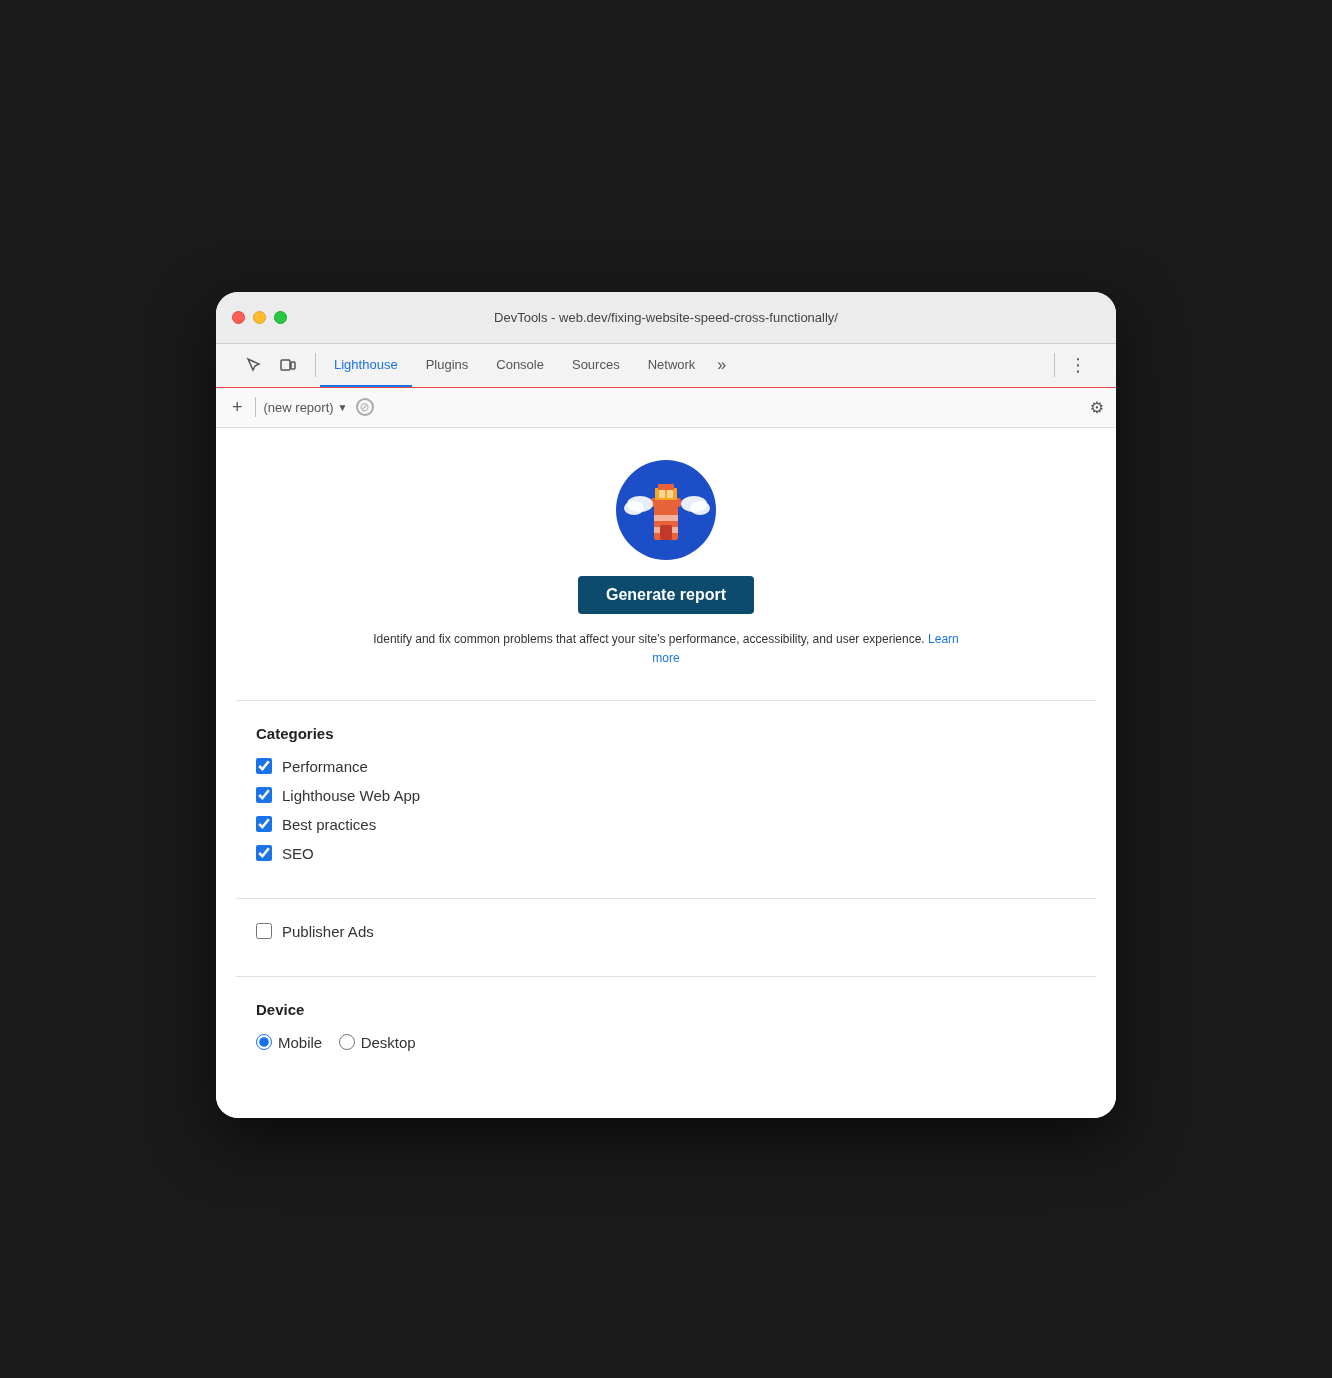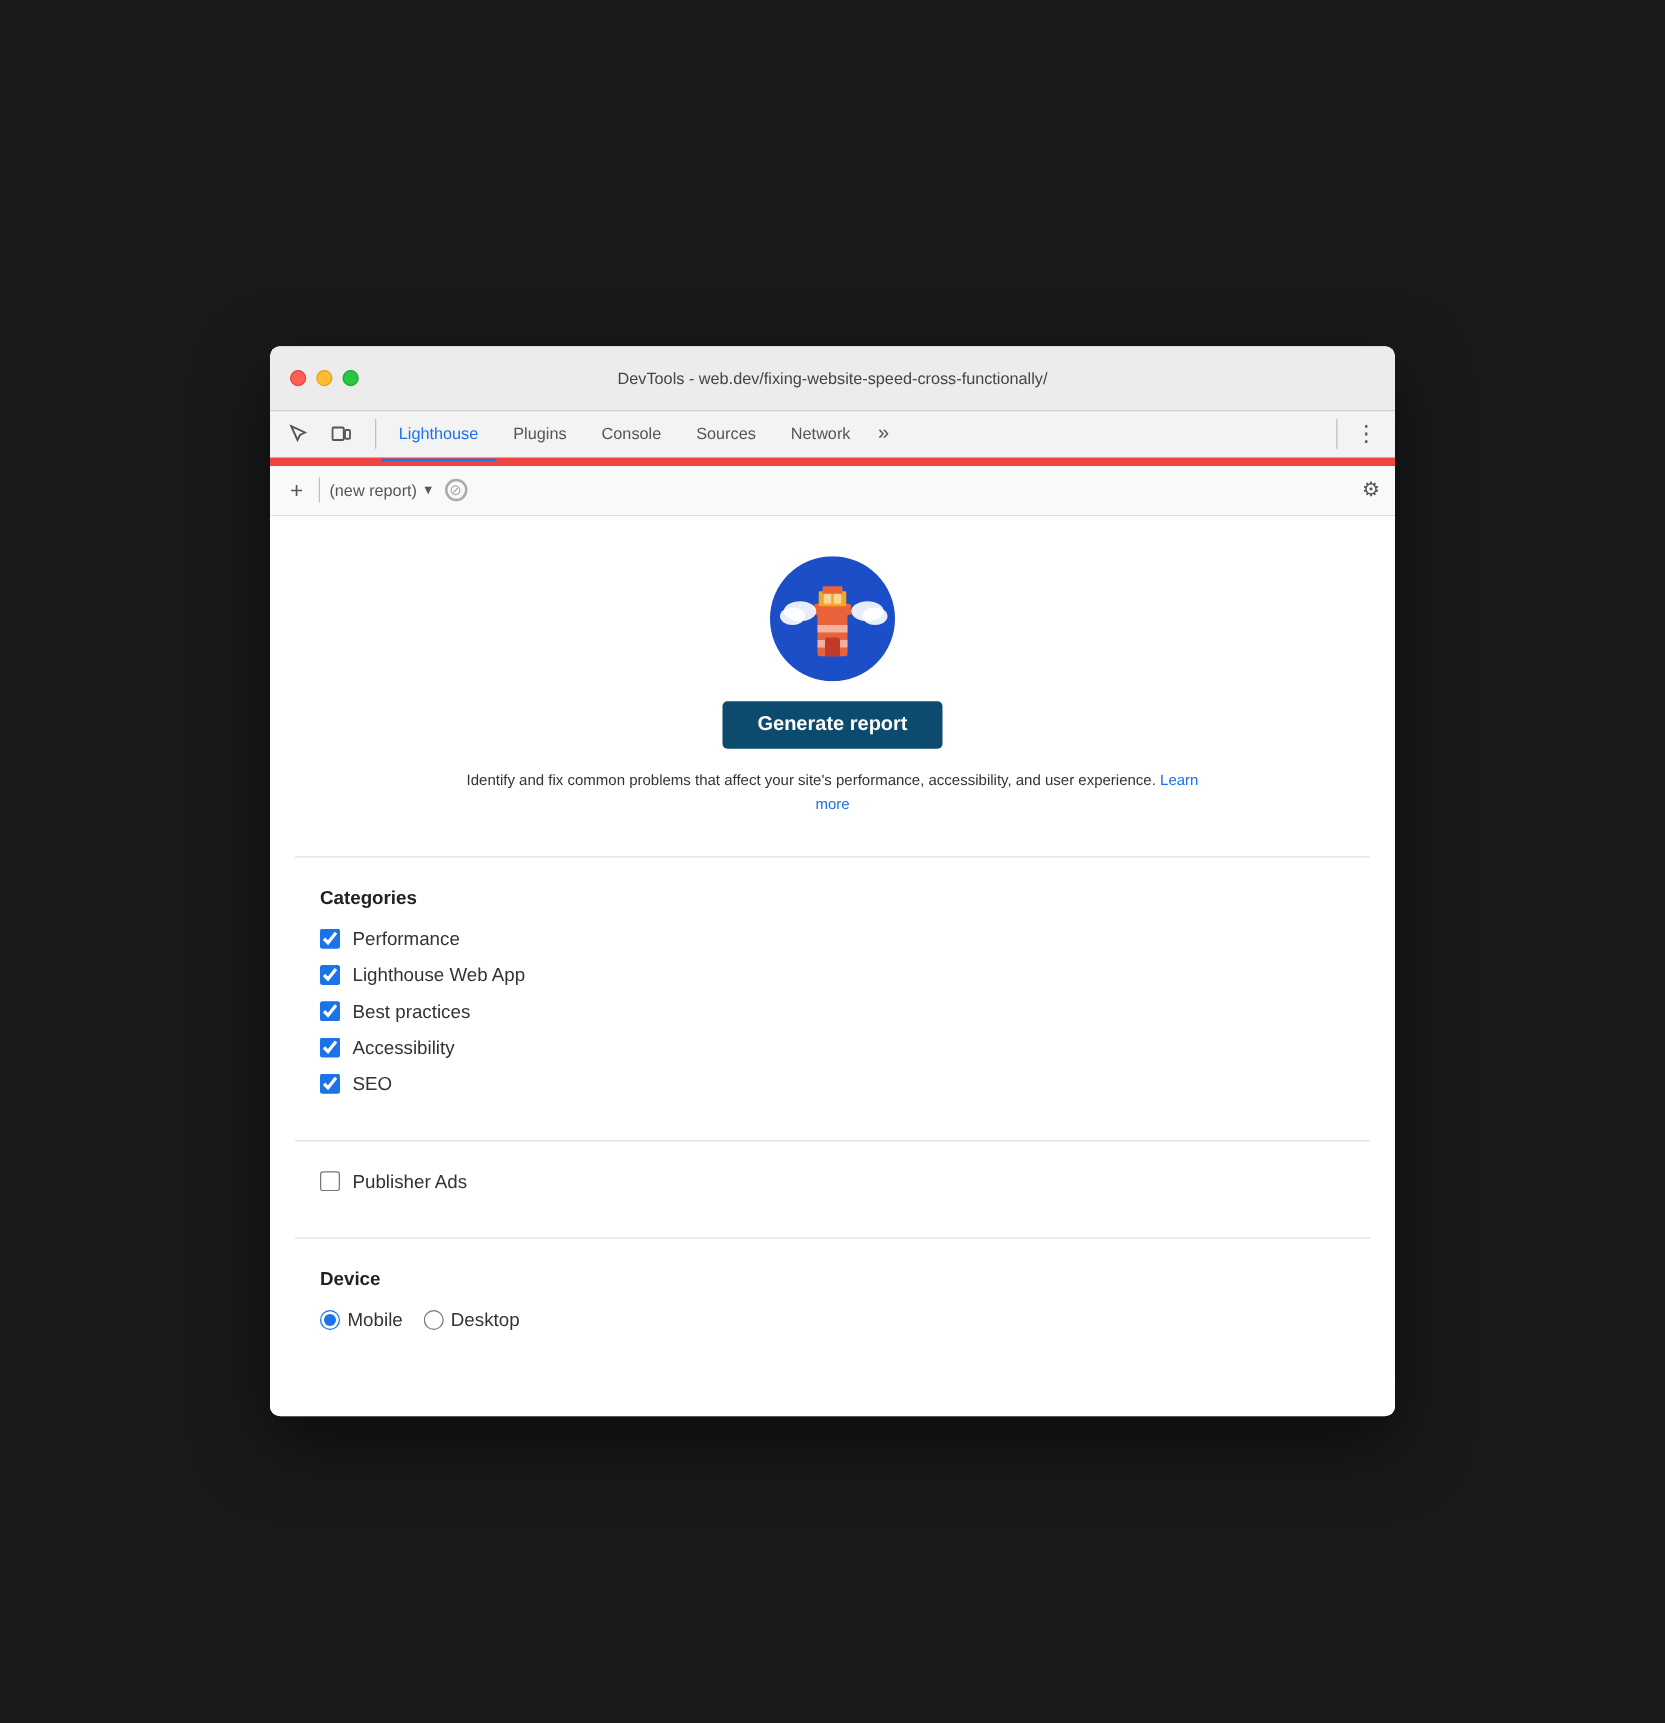--- a/index.html
+++ b/index.html
@@ -7,21 +7,21 @@
       background: #1a1a1a;
       display: flex;
       justify-content: center;
       align-items: center;
       min-height: 100vh;
       font-family: -apple-system, BlinkMacSystemFont, 'Segoe UI', sans-serif;
     }
     .window {
       width: 900px;
       background: #fff;
-      border-radius: 8px;
+      border-radius: 22px;
       overflow: hidden;
       box-shadow: 0 20px 60px rgba(0,0,0,0.6);
       margin-top: 32px;
     }
     .titlebar {
       background: #ececec;
       height: 52px;
       display: flex;
       align-items: center;
       padding: 0 16px;
@@ -47,22 +47,22 @@
       transform: translateX(-50%);
       font-size: 13px;
       color: #444;
       font-weight: 400;
     }
     .toolbar {
       background: #f3f3f3;
       height: 44px;
       display: flex;
       align-items: center;
-      border-bottom: 7px solid #ef4444;
-      padding: 0 8px;
+      border-bottom: 1px solid #ef4444;
+      padding: 0 23px;
     }
     .toolbar-left {
       display: flex;
       align-items: center;
       gap: 4px;
       margin-right: 8px;
     }
     .toolbar-icon {
       width: 30px;
       height: 30px;
@@ -358,24 +358,20 @@
         <input type="checkbox" checked="" style="">
         <span>Performance</span>
       </label>
       <label class="checkbox-item">
         <input type="checkbox" checked="" style="">
         <span>Lighthouse Web App</span>
       </label>
       <label class="checkbox-item">
         <input type="checkbox" checked="" style="">
         <span>Best practices</span>
-      </label>
-      <label class="checkbox-item">
-        <input type="checkbox" checked="" style="">
-        <span>Accessibility</span>
       </label>
       <label class="checkbox-item">
         <input type="checkbox" checked="" style="">
         <span>SEO</span>
       </label>
     </div>
 
     <div class="section">
       <label class="checkbox-item">
         <input type="checkbox" style="">

